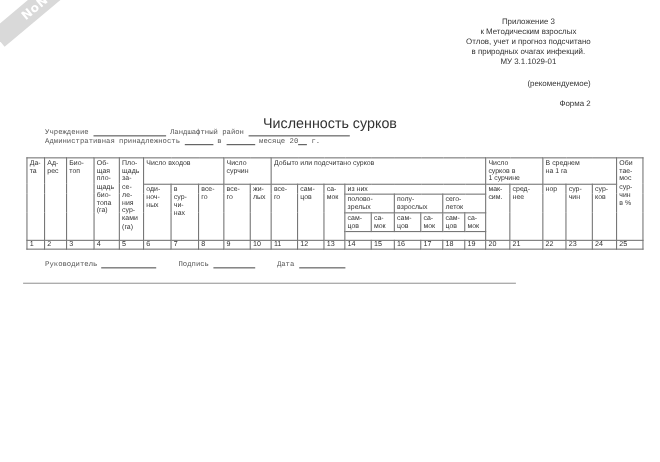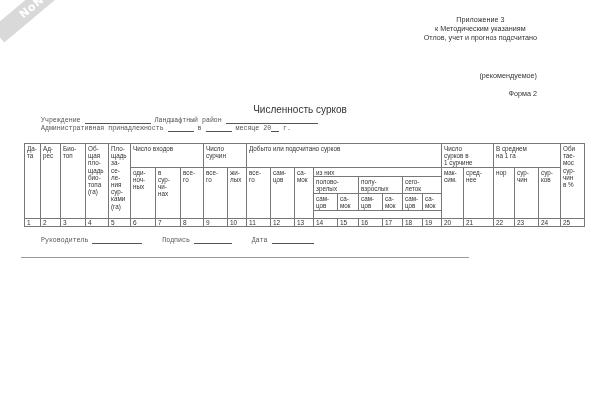--- a/index.html
+++ b/index.html
@@ -1,40 +1,42 @@
 <!DOCTYPE html>
 <html><head>
 <meta charset="utf-8">
 <style>
   html, body { margin:0; padding:0; }
   body { width:600px; height:420px; position:relative; overflow:hidden; background:#ffffff; color:#222; font-family:"Liberation Sans", sans-serif; }
   .watermark { position:absolute; left:-8px; top:28px; transform:rotate(-40deg); transform-origin:left top; background:#d9d9d9; color:#ffffff; font-family:"DejaVu Sans", sans-serif; font-weight:bold; font-size:11px; padding:3px 60px 3px 30px; letter-spacing:0.5px; white-space:nowrap; }
   .appendix { position:absolute; right:63px; top:16px; text-align:center; font-size:7.2px; line-height:8.9px; color:#333; }
   .recommended { position:absolute; right:63px; top:71px; font-size:7.2px; color:#333; }
   .form-no { position:absolute; right:63px; top:89px; font-size:7.2px; color:#333; }
-  .doc-title { position:absolute; left:0; width:600px; top:104px; text-align:center; font-size:10px; color:#333; }
+  .doc-title { position:absolute; left:0; width:600px; top:104px; text-align:center; font-size:13px; color:#333; }
   .mono { font-family:"Liberation Mono", monospace; font-size:6.6px; color:#555; }
   .line-blank { display:inline-block; border-bottom:1px solid #555; height:7px; vertical-align:bottom; }
   .inst-row { position:absolute; left:41px; top:116px; white-space:nowrap; }
   .adm-row { position:absolute; left:41px; top:124px; white-space:nowrap; }
   .sig-row { position:absolute; left:41px; top:236px; white-space:nowrap; }
   .bottom-rule { position:absolute; left:21px; top:257px; width:448px; height:1px; background:#999; }
   table.grid { position:absolute; left:24px; top:143px; border-collapse:collapse; table-layout:fixed; font-size:6.3px; line-height:7.2px; color:#333; }
   table.grid td { border:1px solid #777; vertical-align:top; padding:1px 1px 0 2px; overflow:hidden; }
   table.grid tr.nums td { height:7px; padding-top:0; font-size:6.5px; }
 </style>
 </head>
 <body>
 
 <div class="watermark">NoNumber.ru</div>
 
 <div class="appendix">
   <div>Приложение 3</div>
-  <div>к Методическим указаниям</div>
+  <div>к Методическим взрослых</div>
   <div>Отлов, учет и прогноз подсчитано</div>
+  <div>в природных очагах инфекций.</div>
+  <div>МУ 3.1.1029-01</div>
 </div>
 <div class="recommended">(рекомендуемое)</div>
 <div class="form-no">Форма 2</div>
 <div class="doc-title">Численность сурков</div>
 
 <div class="inst-row mono">
   <span>Учреждение</span>
   <span class="line-blank" style="width:66px"></span>
   <span>Ландшафтный район</span>
   <span class="line-blank" style="width:92px"></span>

